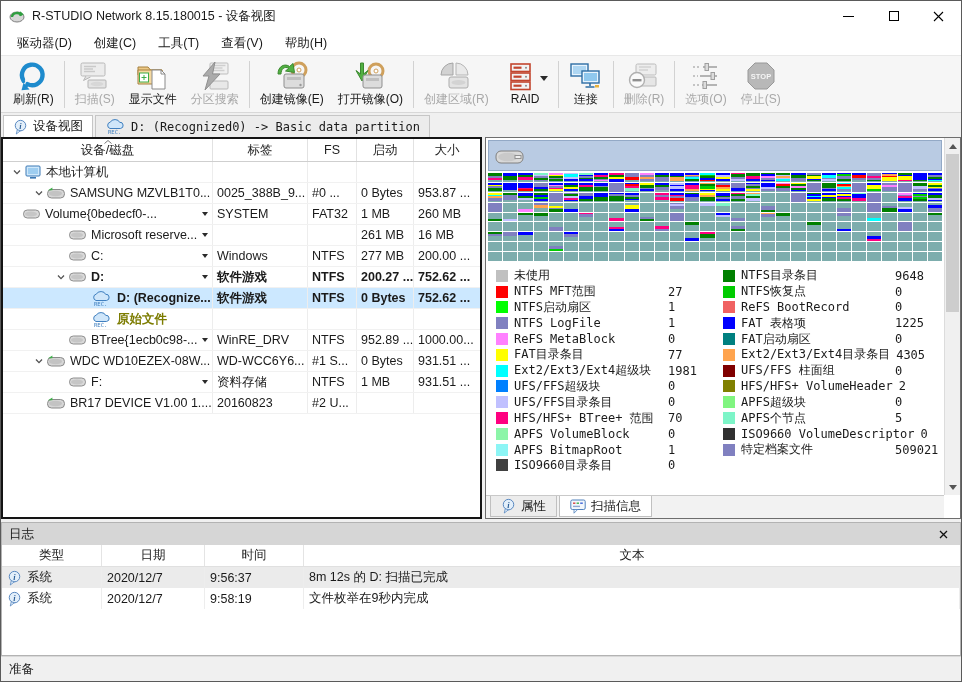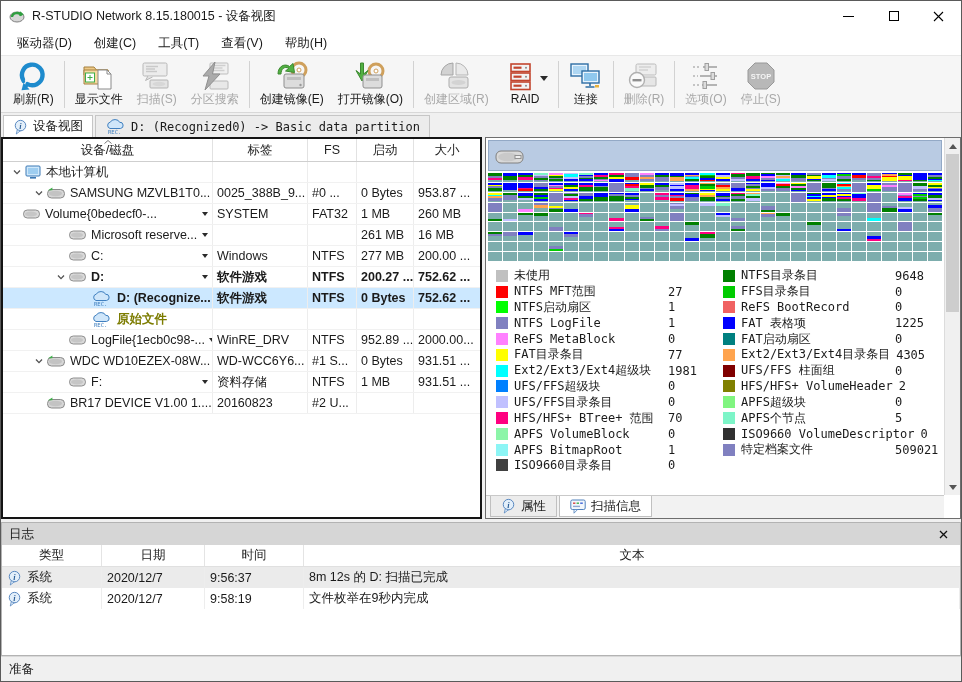--- a/index.html
+++ b/index.html
@@ -148,48 +148,48 @@
               <path d="M13.5 28.5 l-8 0.8 2-7.6z" fill="#1e8bcd"></path>
               <circle cx="6.2" cy="15.5" r="1.7" fill="#1e8bcd"></circle>
               <circle cx="7.4" cy="20.6" r="1.7" fill="#1e8bcd"></circle>
               <circle cx="10.6" cy="24.6" r="1.7" fill="#1e8bcd"></circle>
             </svg>
           </span>
         </div>
         <span class="tlabel">刷新(R)</span>
       </div>
       <div class="tsep"></div>
+      <div class="tbtn disabled">
+        <div class="ticon-row">
+          <span class="ticon">
+            <svg width="34" height="30" viewBox="0 0 34 30">
+              <rect x="3" y="2" width="24" height="13" rx="1.5" fill="#ececec" stroke="#b8b8b8"></rect>
+              <path d="M6 5.5 h12 M6 8 h9 M6 10.5 h11" stroke="#c9c9c9" stroke-width="1.6"></path>
+              <path d="M8 15 l-2.5 4.5 7-3.5" fill="#e2e2e2" stroke="#b8b8b8"></path>
+              <rect x="10" y="19" width="18" height="8" rx="1" fill="#e4e4e4" stroke="#b4b4b4"></rect>
+              <ellipse cx="19" cy="23" rx="6.5" ry="2.2" fill="#d7d7d7"></ellipse>
+            </svg>
+          </span>
+        </div>
+        <span class="tlabel">扫描(S)</span>
+      </div>
       <div class="tbtn">
         <div class="ticon-row">
           <span class="ticon">
             <svg width="34" height="30" viewBox="0 0 34 30">
               <path d="M2 6 h10 l2.5 3 H26 v5 H2z" fill="#edc987" stroke="#a5803e"></path>
               <path d="M2 9 h24 v14 H2z" fill="#f5d9a0" stroke="#a5803e"></path>
               <rect x="3.5" y="12" width="9" height="9" fill="#fff" stroke="#3fae49"></rect>
               <path d="M5.5 16.5 h5 M8 14 v5" stroke="#3fae49"></path>
               <path d="M16 9 h9 l4 4 v15 h-13z" fill="#fff" stroke="#8a8a8a"></path>
               <path d="M25 9 l0 4 4 0" fill="none" stroke="#8a8a8a"></path>
             </svg>
           </span>
         </div>
         <span class="tlabel">显示文件</span>
-      </div>
-      <div class="tbtn disabled">
-        <div class="ticon-row">
-          <span class="ticon">
-            <svg width="34" height="30" viewBox="0 0 34 30">
-              <rect x="3" y="2" width="24" height="13" rx="1.5" fill="#ececec" stroke="#b8b8b8"></rect>
-              <path d="M6 5.5 h12 M6 8 h9 M6 10.5 h11" stroke="#c9c9c9" stroke-width="1.6"></path>
-              <path d="M8 15 l-2.5 4.5 7-3.5" fill="#e2e2e2" stroke="#b8b8b8"></path>
-              <rect x="10" y="19" width="18" height="8" rx="1" fill="#e4e4e4" stroke="#b4b4b4"></rect>
-              <ellipse cx="19" cy="23" rx="6.5" ry="2.2" fill="#d7d7d7"></ellipse>
-            </svg>
-          </span>
-        </div>
-        <span class="tlabel">扫描(S)</span>
       </div>
       <div class="tbtn disabled">
         <div class="ticon-row">
           <span class="ticon">
             <svg width="34" height="30" viewBox="0 0 34 30">
               <rect x="12" y="2" width="18" height="11" rx="1" fill="#f0f0f0" stroke="#bdbdbd"></rect>
               <path d="M14.5 4.5 h13 M14.5 7 h10 M14.5 9.5 h12" stroke="#cfcfcf" stroke-width="1.4"></path>
               <rect x="12" y="20" width="18" height="8" rx="1" fill="#e8e8e8" stroke="#b8b8b8"></rect>
               <path d="M17 1 L5 15 h6 L7 29 L22 13 h-7.5z" fill="#ababab" stroke="#8f8f8f"></path>
             </svg>
@@ -537,29 +537,29 @@
           </div>
           <div class="trow">
             <div class="tcell c1" style="padding-left: 50px;">
               <span class="expander"></span>
               <span class="node-icon">
                 <svg width="17" height="12" viewBox="0 0 17 12">
                   <rect x="0.5" y="2" width="16" height="8" rx="3.8" fill="#d9d9d9" stroke="#8f8f8f"></rect>
                   <ellipse cx="8" cy="6" rx="6" ry="2.4" fill="#c6c6c6"></ellipse>
                 </svg>
               </span>
-              <span class="node-name">LogFile{1ecb0c98-...</span>
+              <span class="node-name">BTree{1ecb0c98-...</span>
               <span class="drop-arrow">
                 <span class="caret-down"></span>
               </span>
             </div>
             <div class="tcell c2">WinRE_DRV</div>
             <div class="tcell c3">NTFS</div>
             <div class="tcell c4">952.89 ...</div>
-            <div class="tcell c5">2000.00...</div>
+            <div class="tcell c5">1000.00...</div>
           </div>
           <div class="trow">
             <div class="tcell c1" style="padding-left: 28px;">
               <span class="expander">
                 <svg width="10" height="10" viewBox="0 0 10 10">
                   <path d="M2 3.5 L5 6.6 L8 3.5" fill="none" stroke="#505050" stroke-width="1.3"></path>
                 </svg>
               </span>
               <span class="node-icon">
                 <svg width="18" height="13" viewBox="0 0 18 13">
@@ -1614,21 +1614,21 @@
               </div>
             </div>
           <div class="legend-col" id="legend-right">
               <div class="lrow">
                 <span class="lsw" style="background: rgb(0, 128, 0);"></span>
                 <span class="llabel">NTFS目录条目</span>
                 <span class="lcount">9648</span>
               </div>
               <div class="lrow">
                 <span class="lsw" style="background: rgb(0, 204, 0);"></span>
-                <span class="llabel">FFS目录条目</span>
+                <span class="llabel">NTFS恢复点</span>
                 <span class="lcount">0</span>
               </div>
               <div class="lrow">
                 <span class="lsw" style="background: rgb(240, 98, 98);"></span>
                 <span class="llabel">ReFS BootRecord</span>
                 <span class="lcount">0</span>
               </div>
               <div class="lrow">
                 <span class="lsw" style="background: rgb(0, 0, 255);"></span>
                 <span class="llabel">FAT 表格项</span>

